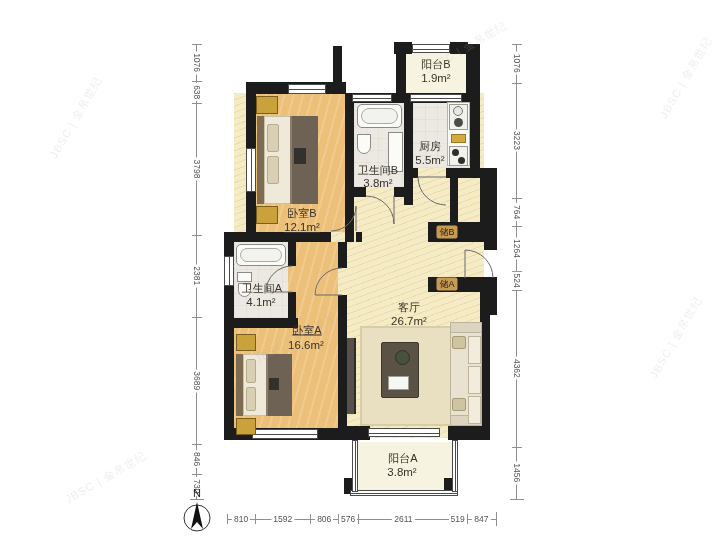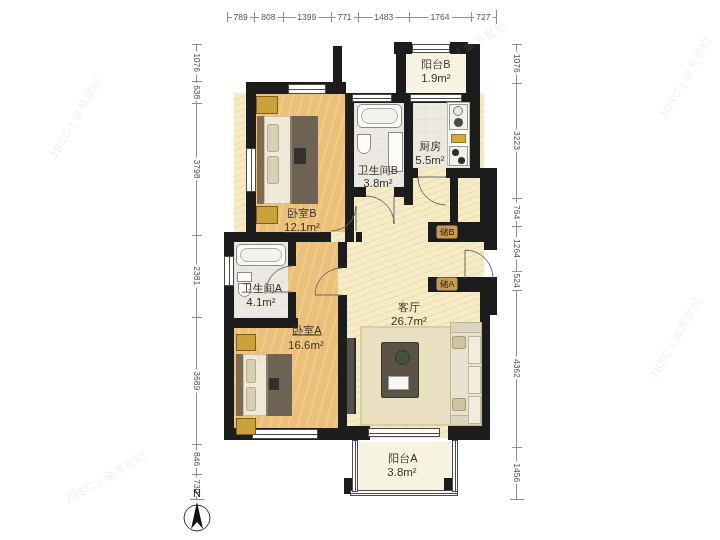--- a/index.html
+++ b/index.html
@@ -174,41 +174,41 @@
     <g stroke="#6a6a6a" stroke-width="1" fill="none">
       <path d="M356,231 L356,206 A25,25 0 0 1 331,231"></path>
       <path d="M394,196 L394,224 A28,28 0 0 0 366,196"></path>
       <path d="M446,177 L418,177 A28,28 0 0 0 446,205"></path>
       <path d="M292,292 L266,292 A26,26 0 0 1 292,266"></path>
       <path d="M342,295 L315,295 A27,27 0 0 1 342,268"></path>
       <path d="M465,278 L465,250 A28,28 0 0 1 493,278"></path>
     </g>
   </svg>
 
-  <div id="dim-top" class="dim-row" style="left:227px;top:10px;width:270px;">
-      <span class="dim-seg" style="flex-grow: 789;">
-        <span class="dim-label">789</span>
-      </span>
-      <span class="dim-seg" style="flex-grow: 808;">
-        <span class="dim-label">808</span>
-      </span>
-      <span class="dim-seg" style="flex-grow: 1399;">
-        <span class="dim-label">1399</span>
-      </span>
-      <span class="dim-seg" style="flex-grow: 771;">
-        <span class="dim-label">771</span>
-      </span>
-      <span class="dim-seg" style="flex-grow: 1483;">
-        <span class="dim-label">1483</span>
-      </span>
-      <span class="dim-seg" style="flex-grow: 1764;">
-        <span class="dim-label">1764</span>
-      </span>
-      <span class="dim-seg" style="flex-grow: 727;">
-        <span class="dim-label">727</span>
+  <div id="dim-bottom" class="dim-row" style="left:227px;top:512px;width:270px;">
+      <span class="dim-seg" style="flex-grow: 810;">
+        <span class="dim-label">810</span>
+      </span>
+      <span class="dim-seg" style="flex-grow: 1592;">
+        <span class="dim-label">1592</span>
+      </span>
+      <span class="dim-seg" style="flex-grow: 806;">
+        <span class="dim-label">806</span>
+      </span>
+      <span class="dim-seg" style="flex-grow: 576;">
+        <span class="dim-label">576</span>
+      </span>
+      <span class="dim-seg" style="flex-grow: 2611;">
+        <span class="dim-label">2611</span>
+      </span>
+      <span class="dim-seg" style="flex-grow: 519;">
+        <span class="dim-label">519</span>
+      </span>
+      <span class="dim-seg" style="flex-grow: 847;">
+        <span class="dim-label">847</span>
       </span>
     </div>
   <div id="dim-left" class="dim-row vert" style="left:-31px;top:265px;width:456px;">
       <span class="dim-seg" style="flex-grow: 1076;">
         <span class="dim-label">1076</span>
       </span>
       <span class="dim-seg" style="flex-grow: 638;">
         <span class="dim-label">638</span>
       </span>
       <span class="dim-seg" style="flex-grow: 3798;">

